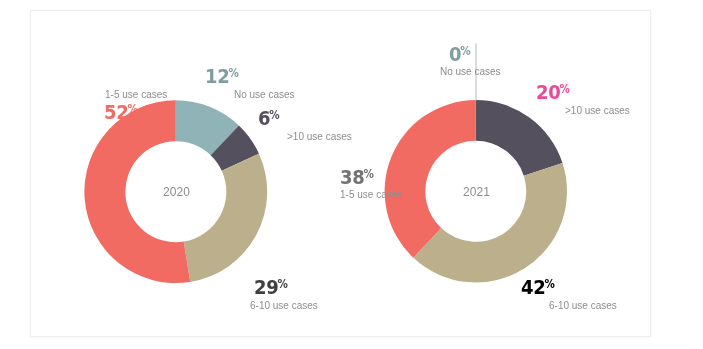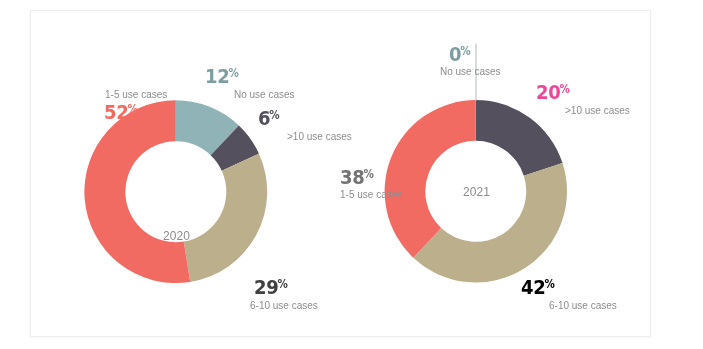--- a/index.html
+++ b/index.html
@@ -125,15 +125,15 @@
 
   <div class="pct" style="left: 536px; top: 82px; color: #ec4899;"><span>20</span><span class="sym">%</span></div>
   <div class="sub" style="left:537px; top:106px;">&gt;10 use cases</div>
 
   <div class="pct" style="left: 340px; top: 167px; color: #737373;"><span>38</span><span class="sym">%</span></div>
   <div class="sub" style="left:312px; top:190px;">1-5 use cases</div>
 
   <div class="pct" style="left: 521px; top: 277px; color: #000000;"><span>42</span><span class="sym">%</span></div>
   <div class="sub" style="left:521px; top:301px;">6-10 use cases</div>
 
-  <div class="yr" style="left:163px; top:186px;margin-top:44px;">2020</div>
+  <div class="yr" style="left:163px; top:186px;">2020</div>
   <div class="yr" style="left:463px; top:186px;">2021</div>
 </div>
 
 </body></html>

